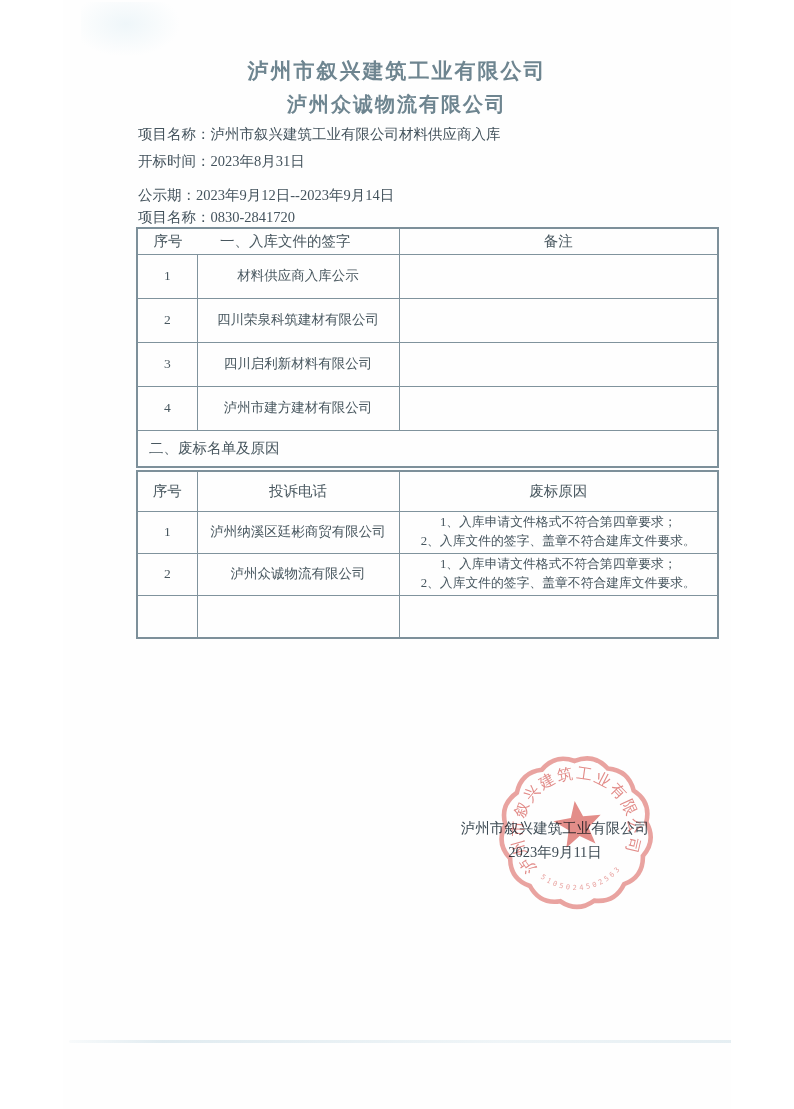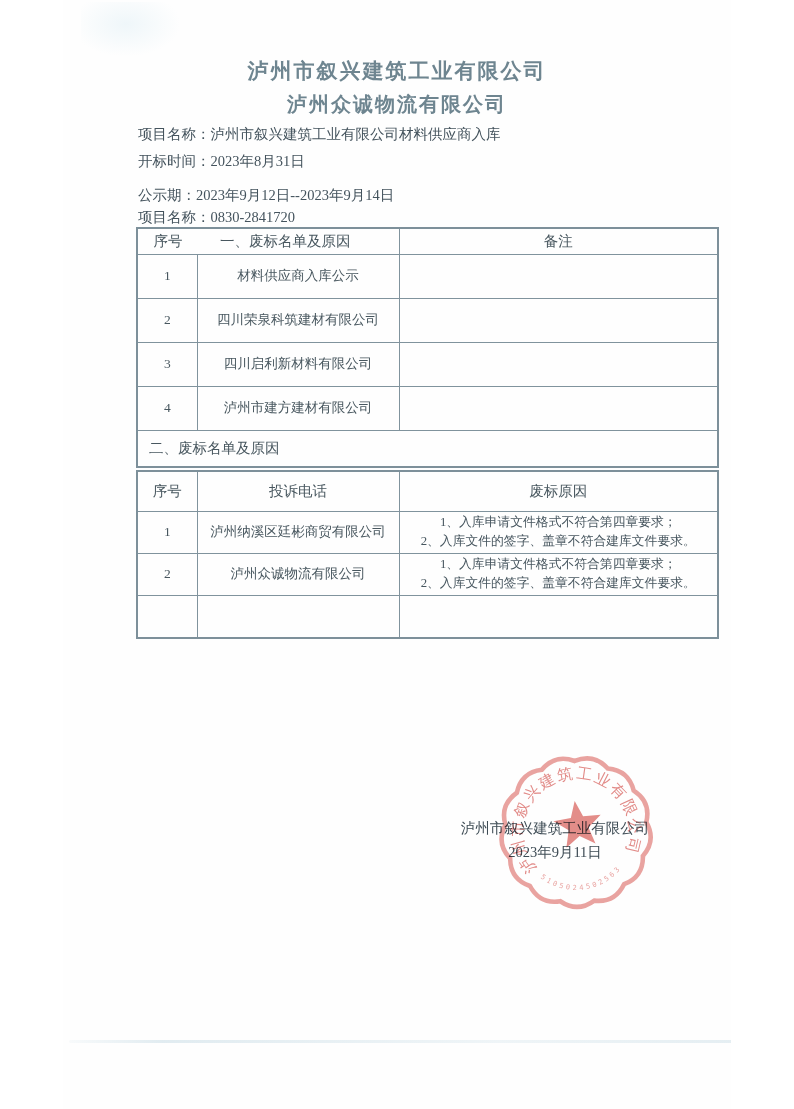--- a/index.html
+++ b/index.html
@@ -72,21 +72,21 @@
     <colgroup>
         <col style="width:60px">
         <col style="width:202px">
         <col style="width:319px">
       </colgroup>
     <tbody>
         <tr class="hdr">
       <td colspan="2">
         <div class="hdr-split">
           <span class="seq-part">序号</span>
-          <span class="name-part">一、废标名单及原因</span>
+          <span class="name-part">一、入库文件的签字</span>
         </div>
       </td>
       <td>备注</td>
     </tr>
     <tr class="datarow">
       <td>1</td>
       <td>材料供应商入库公示</td>
       <td></td>
     </tr>
     <tr class="datarow">

